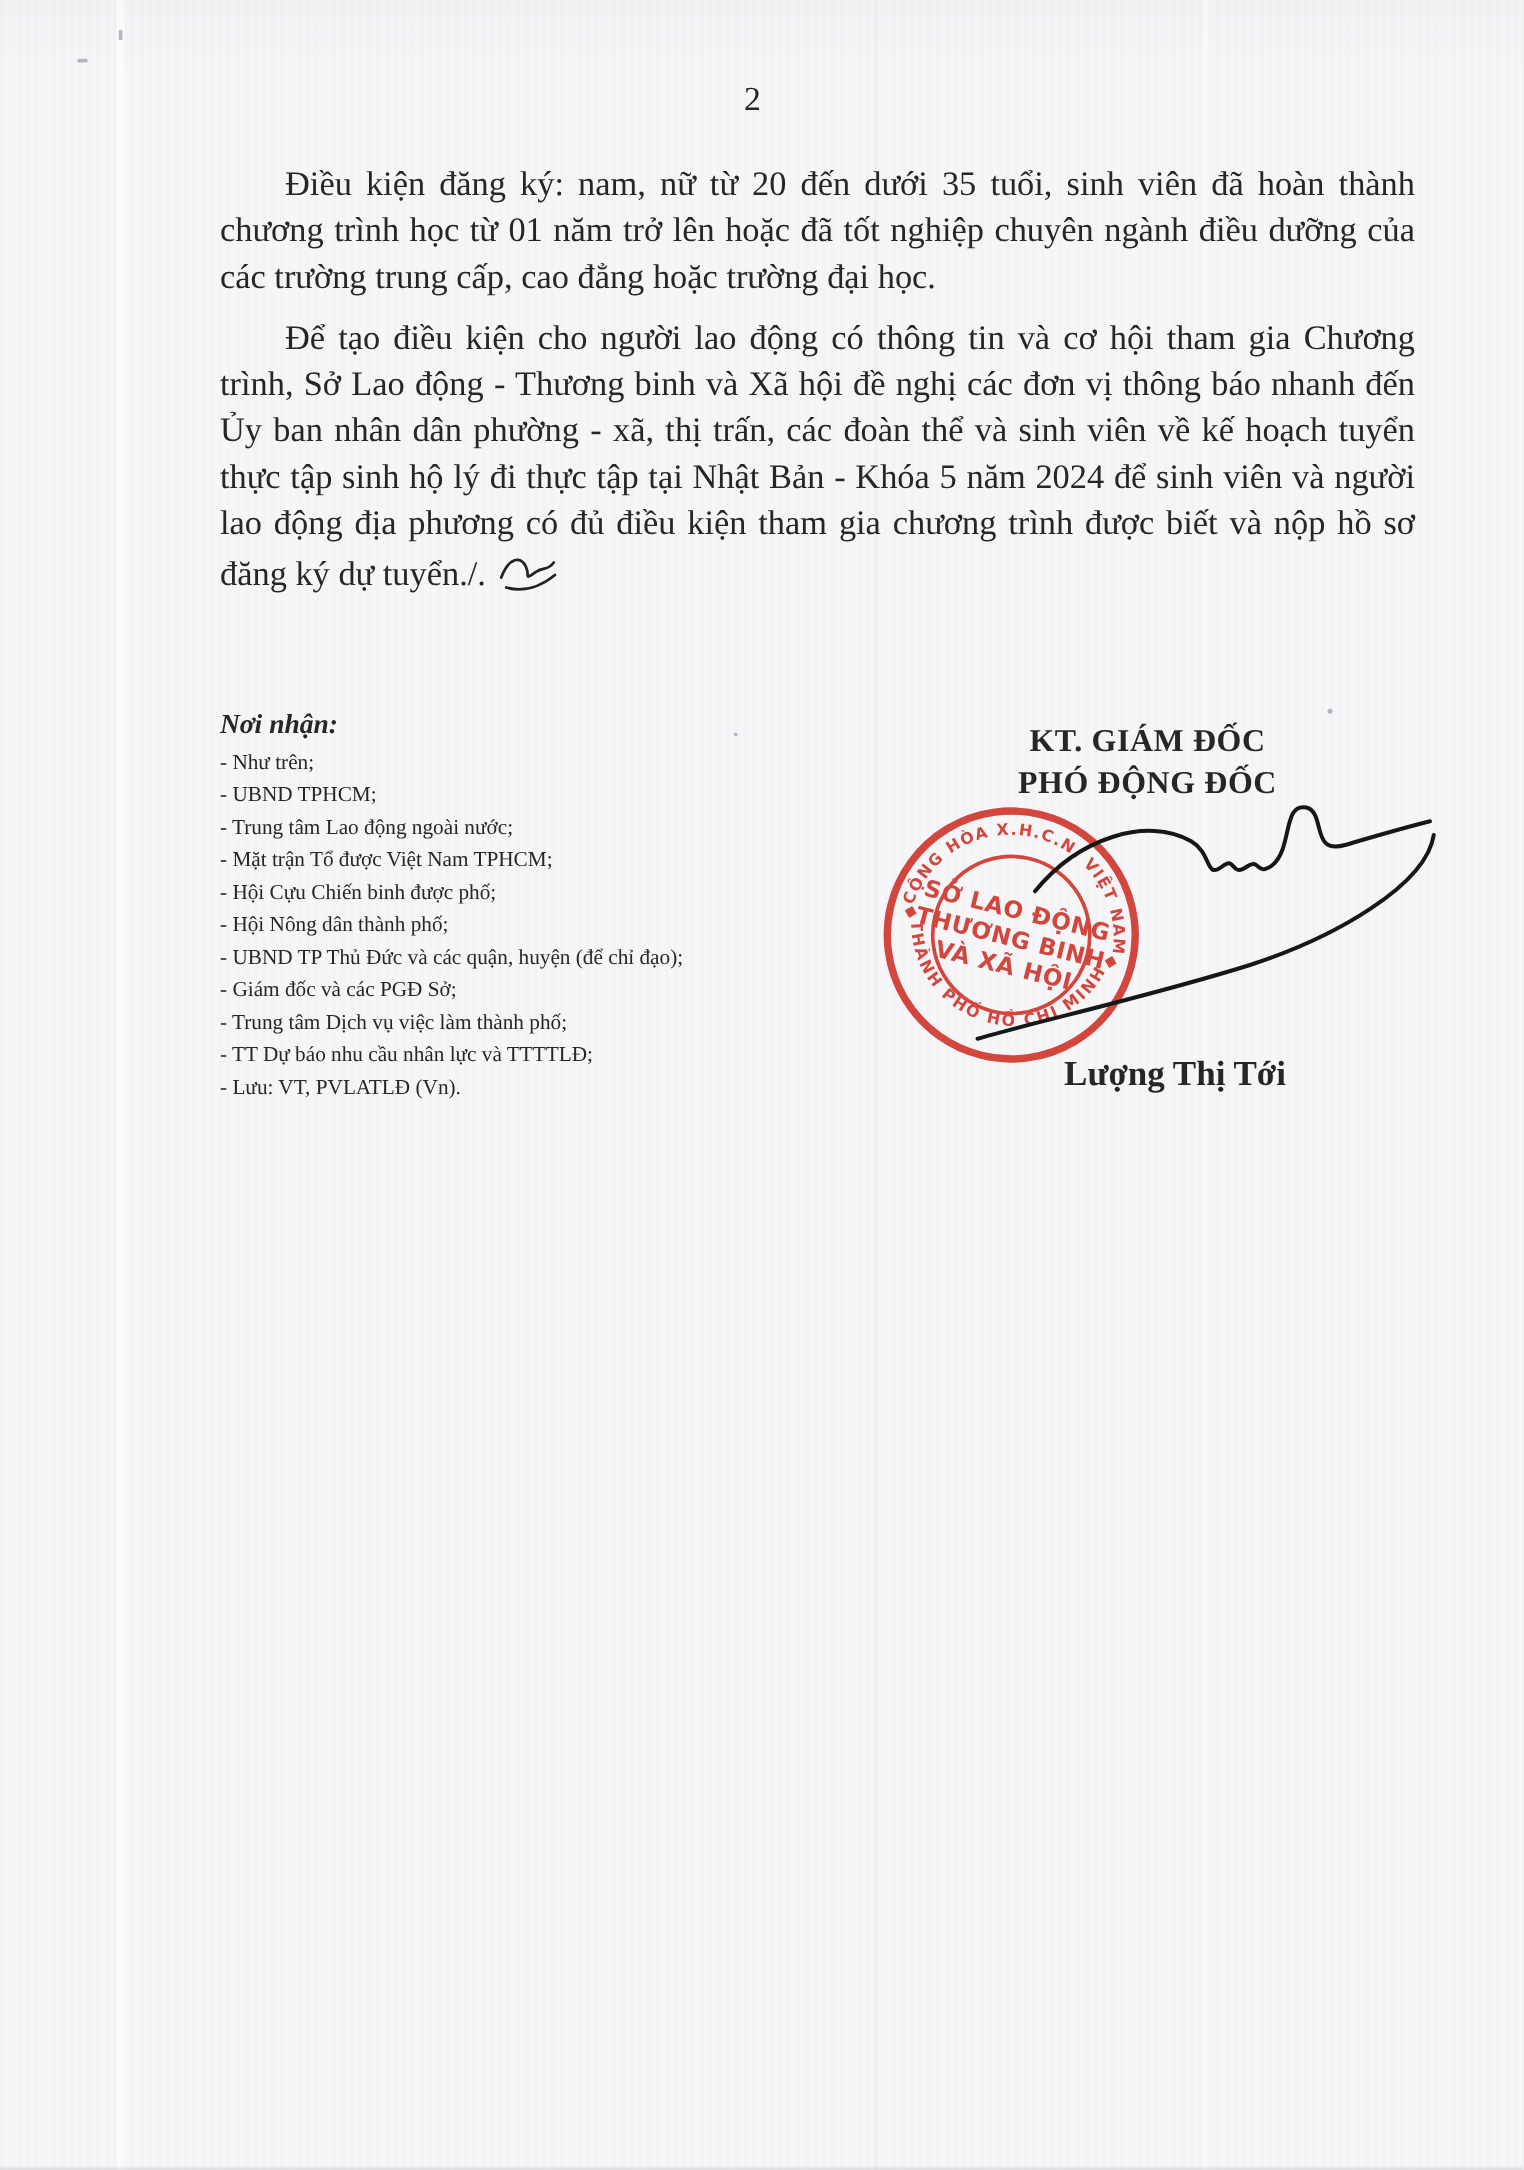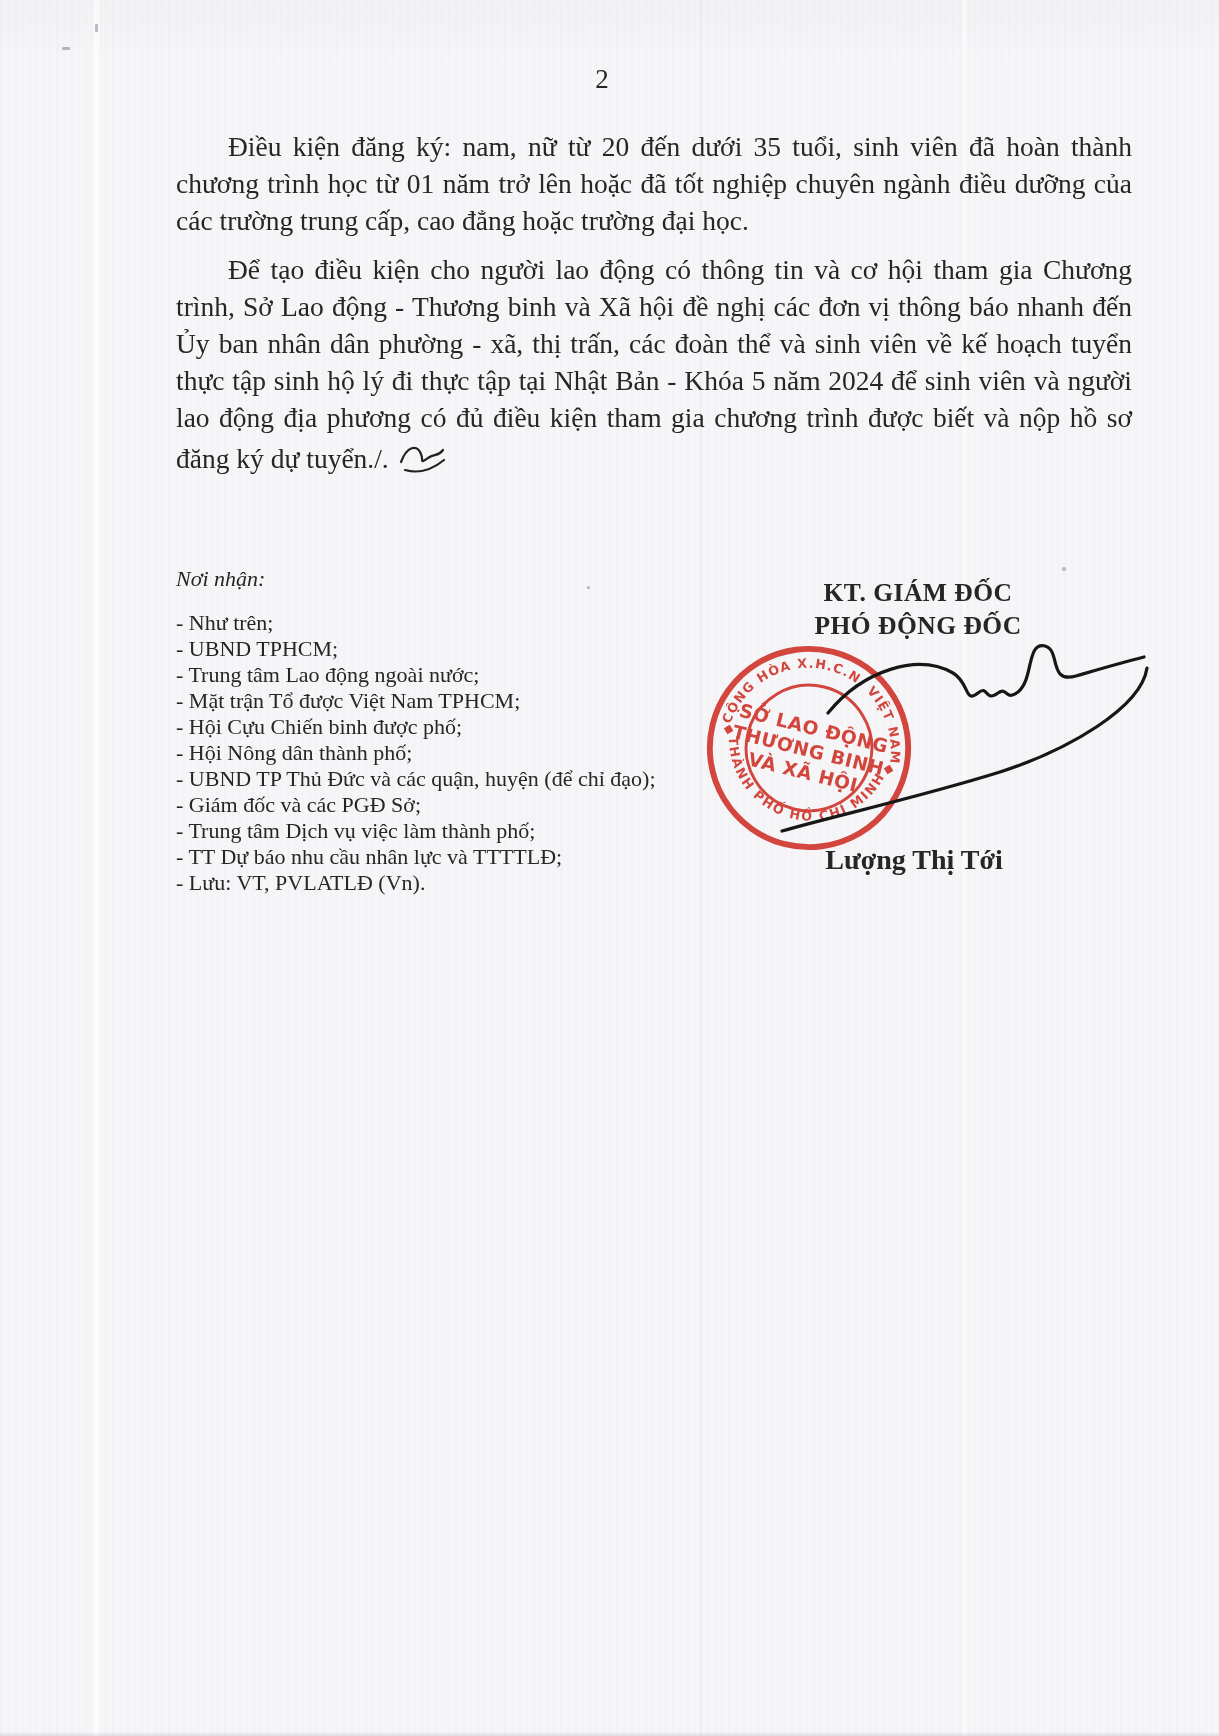--- a/index.html
+++ b/index.html
@@ -79,47 +79,47 @@
     text-indent: 0;
   }
 
   .recipients {
     position: absolute;
     left: 176px;
     top: 566px;
     width: 560px;
   }
   .recipients-header {
-    font-weight: normal;
+    font-weight: bold;
     font-style: italic;
     font-size: 22px;
-    margin-bottom: 18px;
+    margin-bottom: 5px;
   }
   .recipient-item {
-    font-size: 22px;
+    font-size: 17px;
     line-height: 26px;
     white-space: nowrap;
   }
 
   .sig-block {
     position: absolute;
     left: 736px;
     top: 576px;
     width: 364px;
     text-align: center;
   }
   .sig-title {
     font-weight: bold;
     font-size: 25.5px;
     line-height: 33px;
     letter-spacing: 0.5px;
   }
   .signer-name {
     position: absolute;
-    left: 732px;
+    left: 758px;
     top: 844px;
     width: 364px;
     text-align: center;
     font-weight: bold;
     font-size: 28px;
   }
 
   .stamp {
     position: absolute;
     left: 701px;

